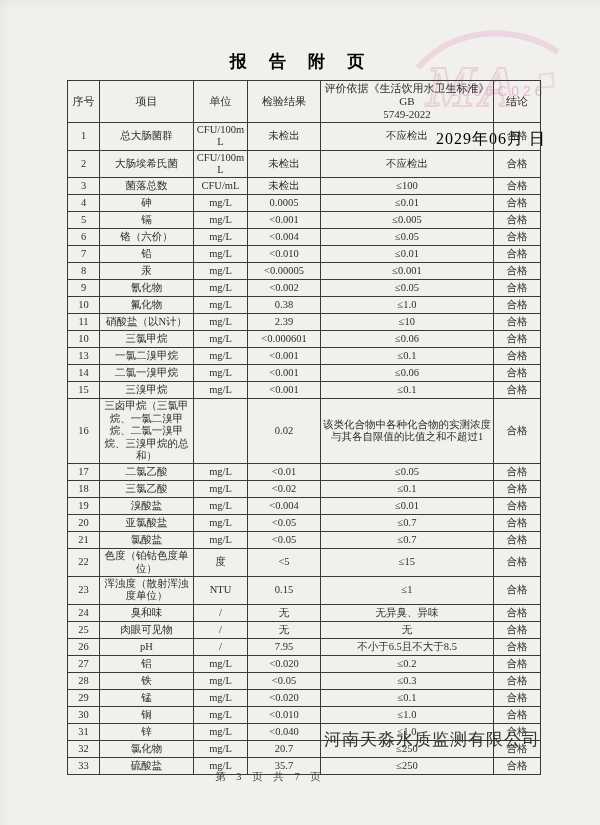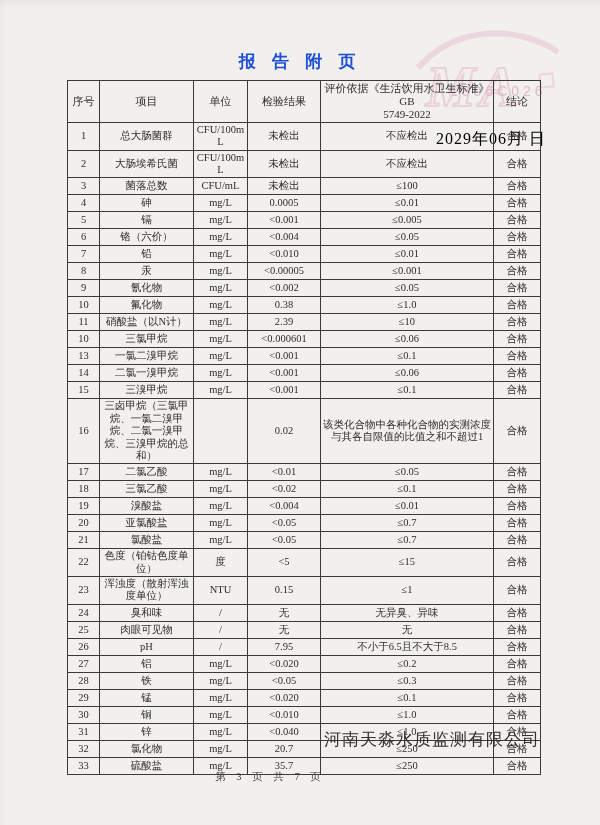--- a/index.html
+++ b/index.html
@@ -24,22 +24,23 @@
     pointer-events: none;
   }
 
   .page-title {
     position: absolute;
     left: 0; top: 50px; width: 600px;
     text-align: center;
     font-size: 17px;
     font-weight: bold;
     letter-spacing: 6px;
-    color: #1d4ed8;
+    color: #000000;
     z-index: 2;
+    font-family: Liberation Mono, monospace;
   }
 
   
   .watermark { position: absolute; z-index: 1; pointer-events: none; }
   .wm-logo { left: 412px; top: 14px; width: 152px; height: 100px; opacity: 0.85; }
   .wm-number {
     left: 450px; top: 83px;
     font-family: "Liberation Sans", sans-serif;
     font-size: 14px; letter-spacing: 4px;
     color: #dfb9cc;

